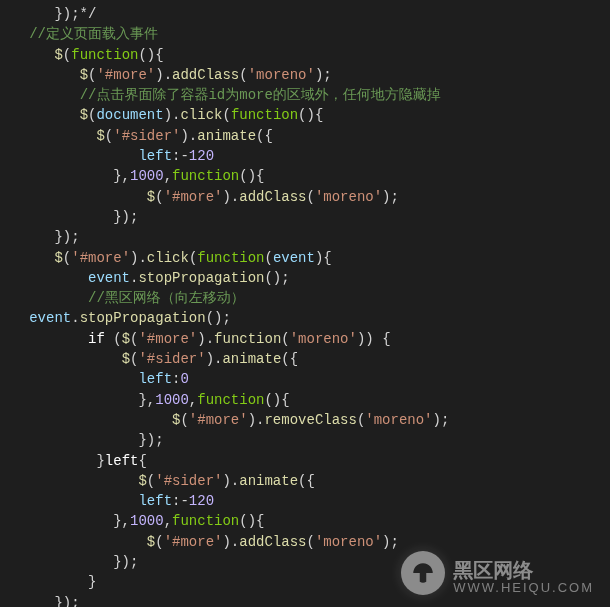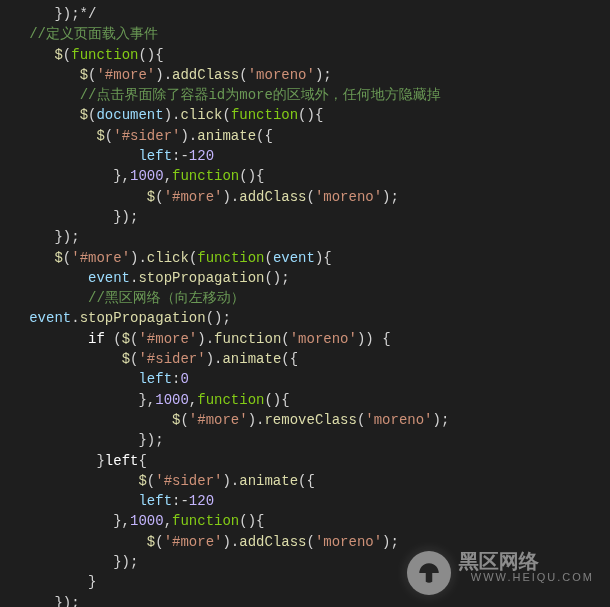--- a/index.html
+++ b/index.html
@@ -23,21 +23,21 @@
   .c-key { color: #84cc16; }
   .c-flow { color: #ffffff; }
   .c-num { color: #c4b5fd; }
   .c-var { color: #9cdcfe; text-align: right; }
   
   .watermark {
     position: fixed;
     right: 16px;
     bottom: 12px;
     display: flex;
-    align-items: flex-start;
+    align-items: flex-end;
     gap: 8px;
     opacity: 0.55;
     pointer-events: none;
   }
   .watermark-icon {
     width: 44px;
     height: 44px;
     border-radius: 50%;
     background: #e6e6e6;
     display: flex;
@@ -58,25 +58,24 @@
   .watermark-text {
     color: #e8e8e8;
     font-family: "Microsoft YaHei", sans-serif;
     font-size: 20px;
     font-weight: bold;
     display: flex;
     flex-direction: column;
     line-height: 1.05;
   }
   .watermark-sub {
-    font-size: 11px;
+    font-size: 13px;
     letter-spacing: 2px;
     font-weight: normal;
     color: #cfcfcf;
-    margin-left: 12px;
   }
 </style>
 </head>
 <body>
 
 <div class="editor"><span class="c-punc">      });*/</span>
 <span>   </span><span class="c-comment">//定义页面载入事件</span>
 <span>      </span><span class="c-func">$</span><span class="c-punc">(</span><span class="c-key">function</span><span class="c-punc">(){</span>
 <span>         </span><span class="c-func">$</span><span class="c-punc">(</span><span class="c-str">'#more'</span><span class="c-punc">).</span><span class="c-func">addClass</span><span class="c-punc">(</span><span class="c-str">'moreno'</span><span class="c-punc">);</span>
 <span>         </span><span class="c-comment">//点击界面除了容器id为more的区域外，任何地方隐藏掉</span>

